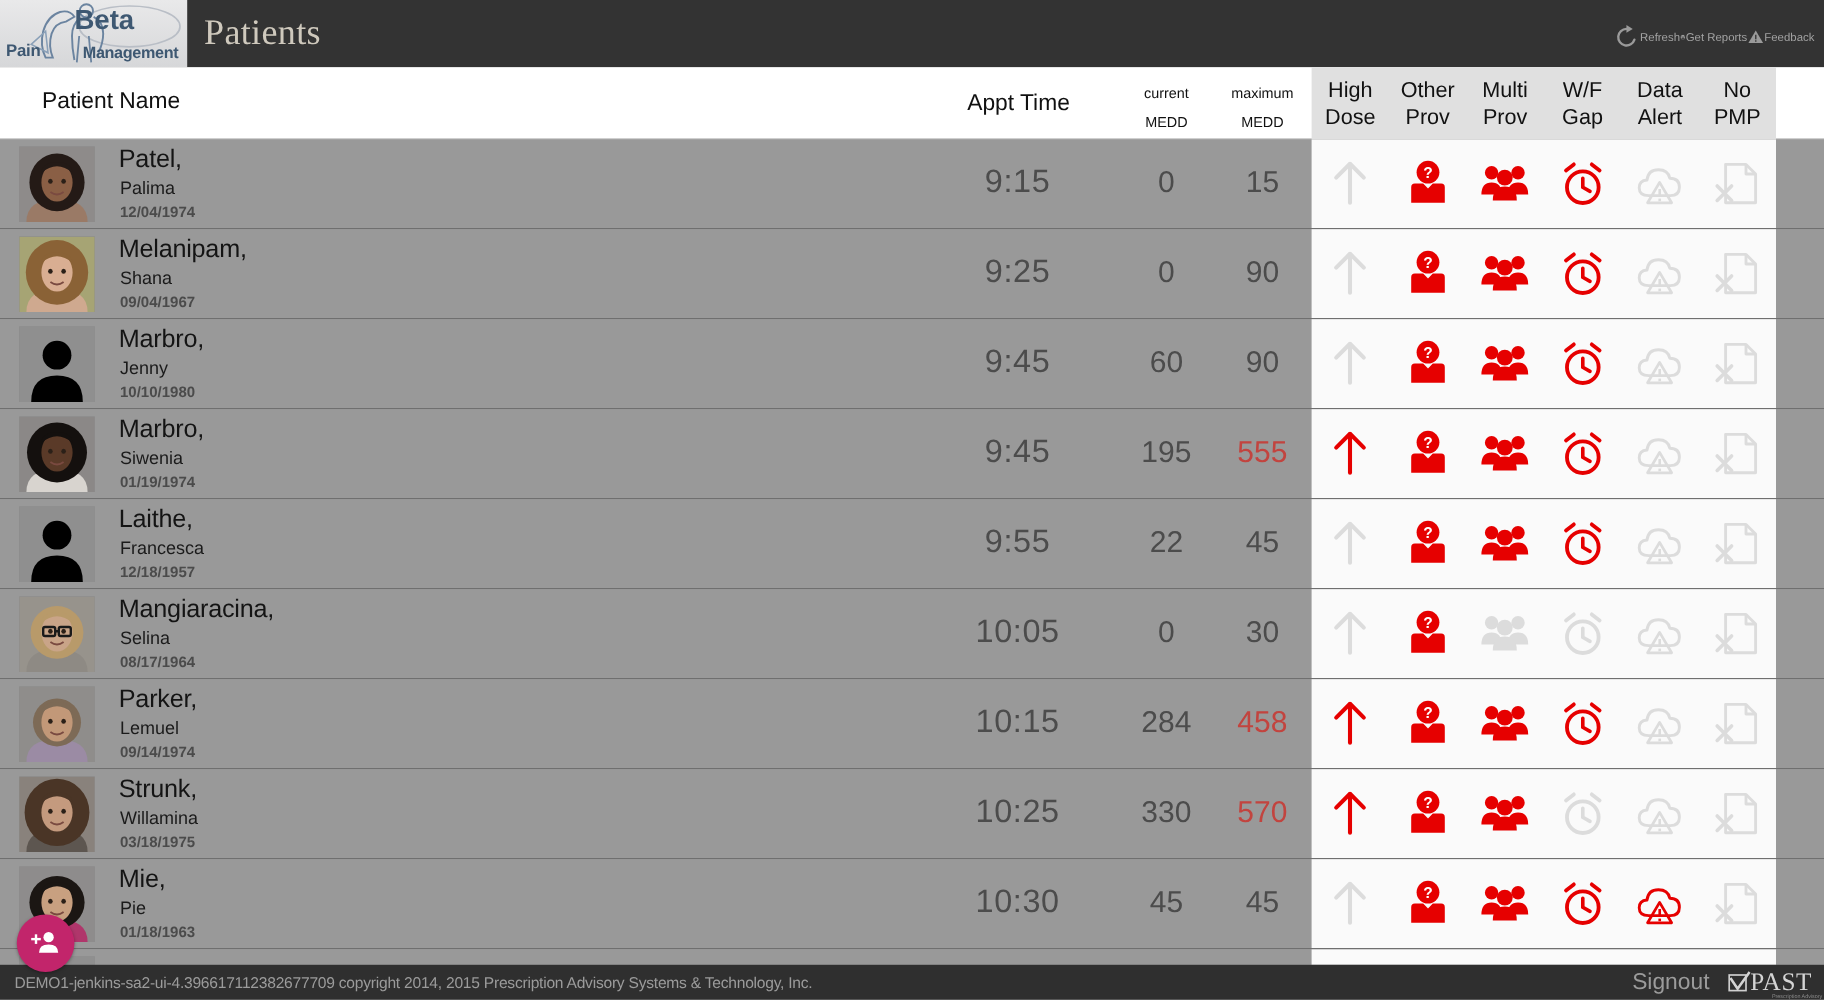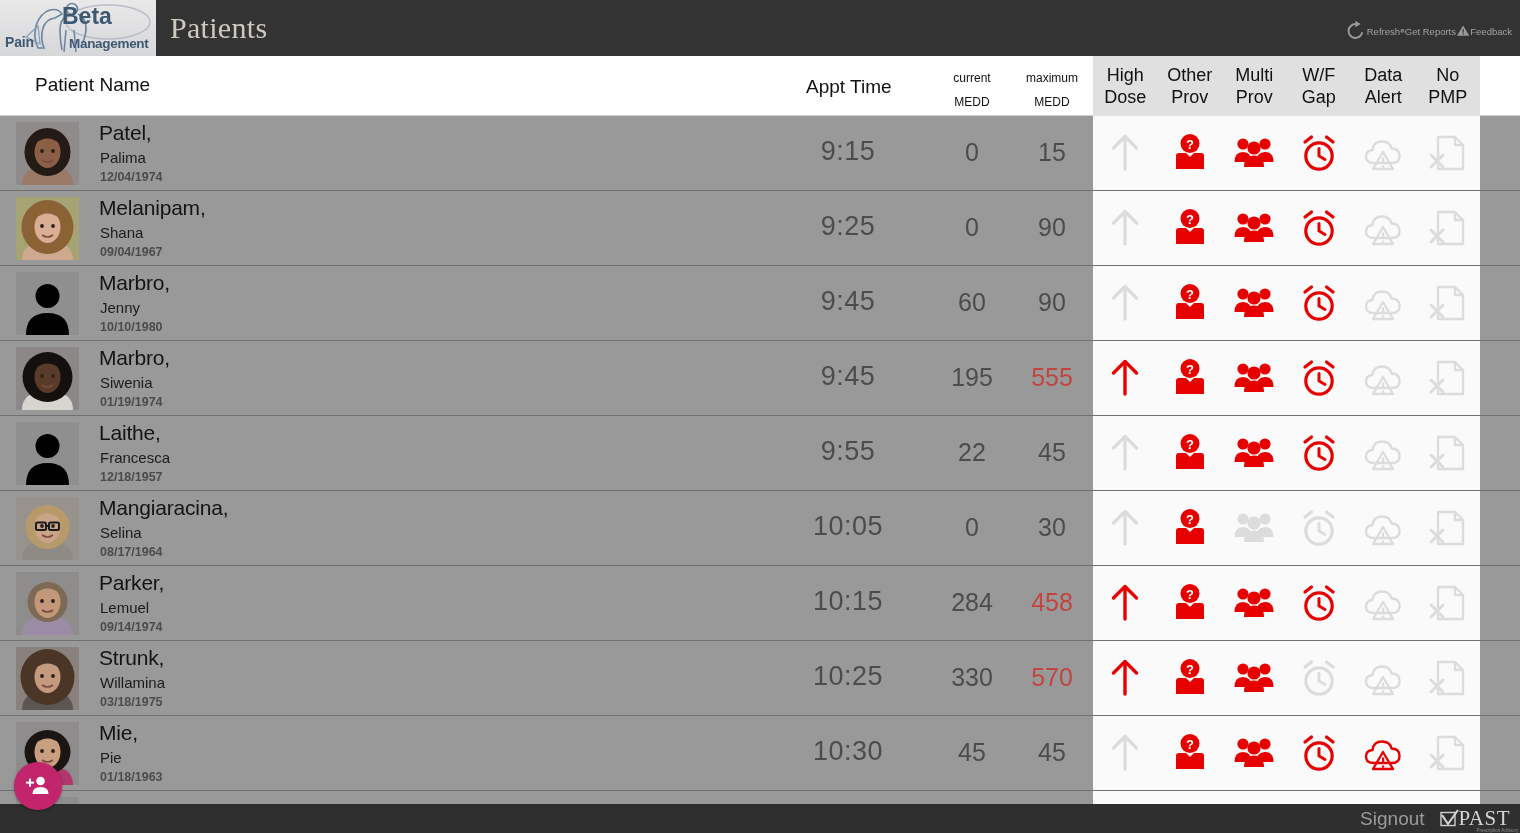--- a/index.html
+++ b/index.html
@@ -926,20 +926,21 @@
 <div class="fab">
   <svg width="26" height="26" viewBox="0 0 26 26">
     <circle cx="15.5" cy="8" r="4.3" fill="#ffffff"></circle>
     <path d="M7.5 21 Q7.5 14 15.5 14 Q23.5 14 23.5 21 Z" fill="#ffffff"></path>
     <rect x="1" y="8.6" width="8" height="2" fill="#ffffff"></rect>
     <rect x="4" y="5.6" width="2" height="8" fill="#ffffff"></rect>
   </svg>
 </div>
 
 <div class="footer">
+  <div class="foot-copy">DEMO1-jenkins-sa2-ui-4.396617112382677709 copyright 2014, 2015 Prescription Advisory Systems &amp; Technology, Inc.</div>
   <div class="foot-spacer"></div>
   <div class="foot-signout">Signout</div>
   <div class="foot-past">
     <svg width="20" height="20" viewBox="0 0 20 20">
       <rect x="2" y="3.5" width="14" height="13" fill="none" stroke="#cfcfcf" stroke-width="1.4"></rect>
       <path d="M3 6 L9 15 L19 1" fill="none" stroke="#d4d4d4" stroke-width="2.1"></path>
     </svg>
     <div class="past-wrap">
       <span class="past-word">PAST</span>
       <span class="past-sub">Prescription Advisory Systems &amp; Technology</span>

